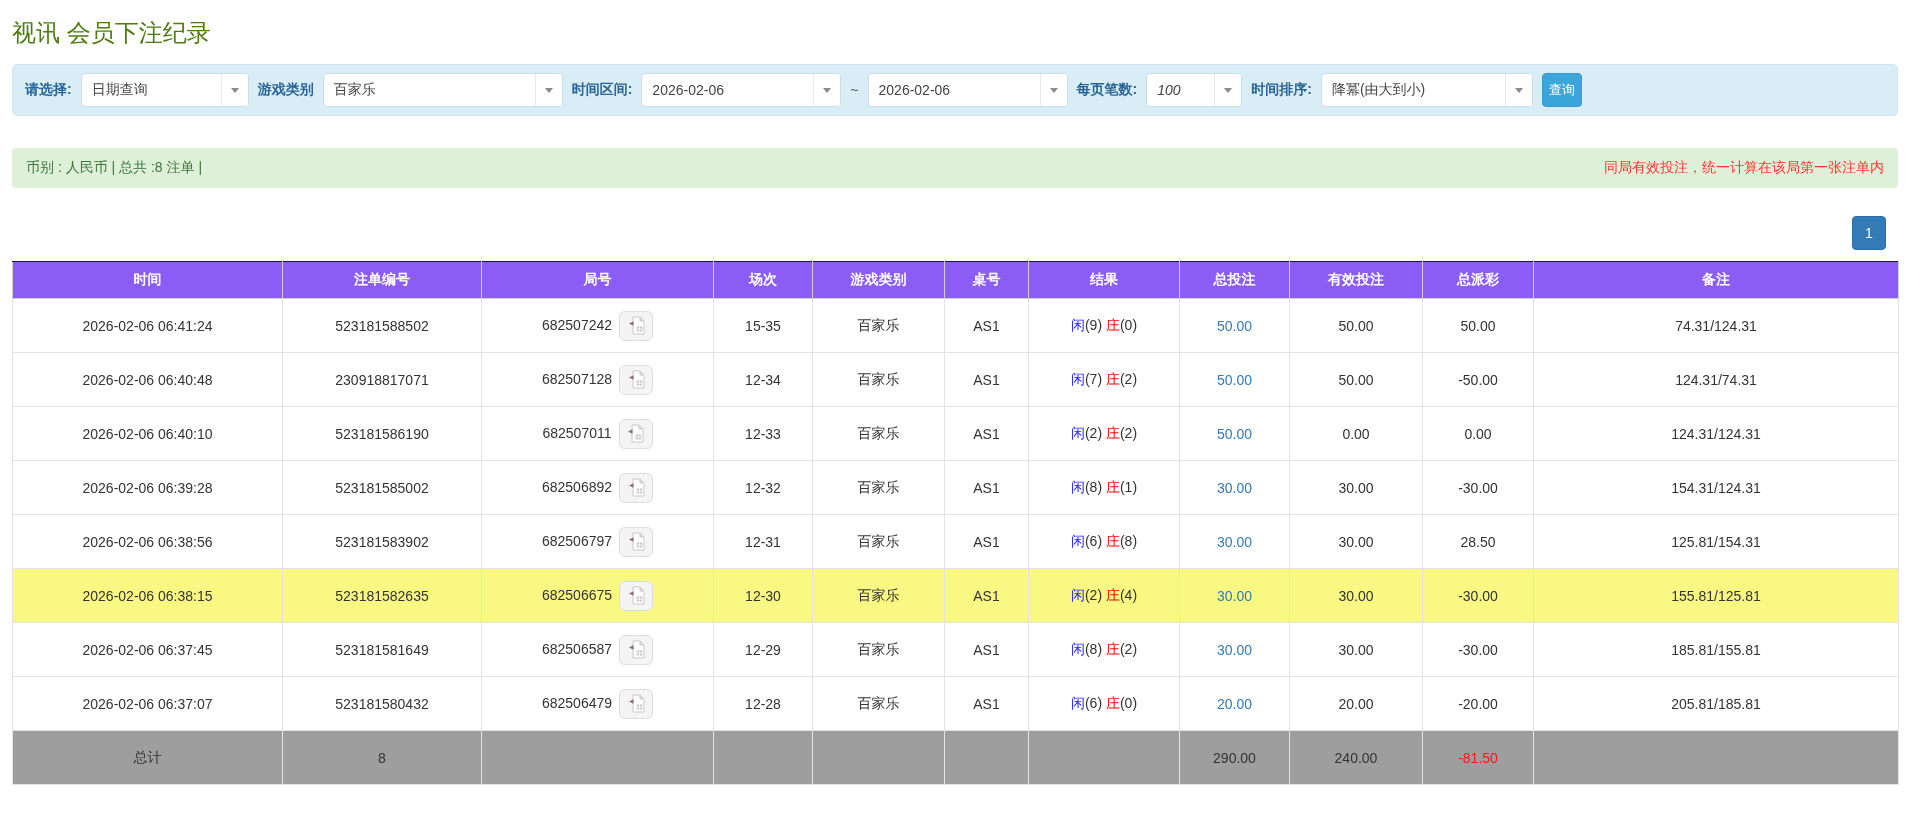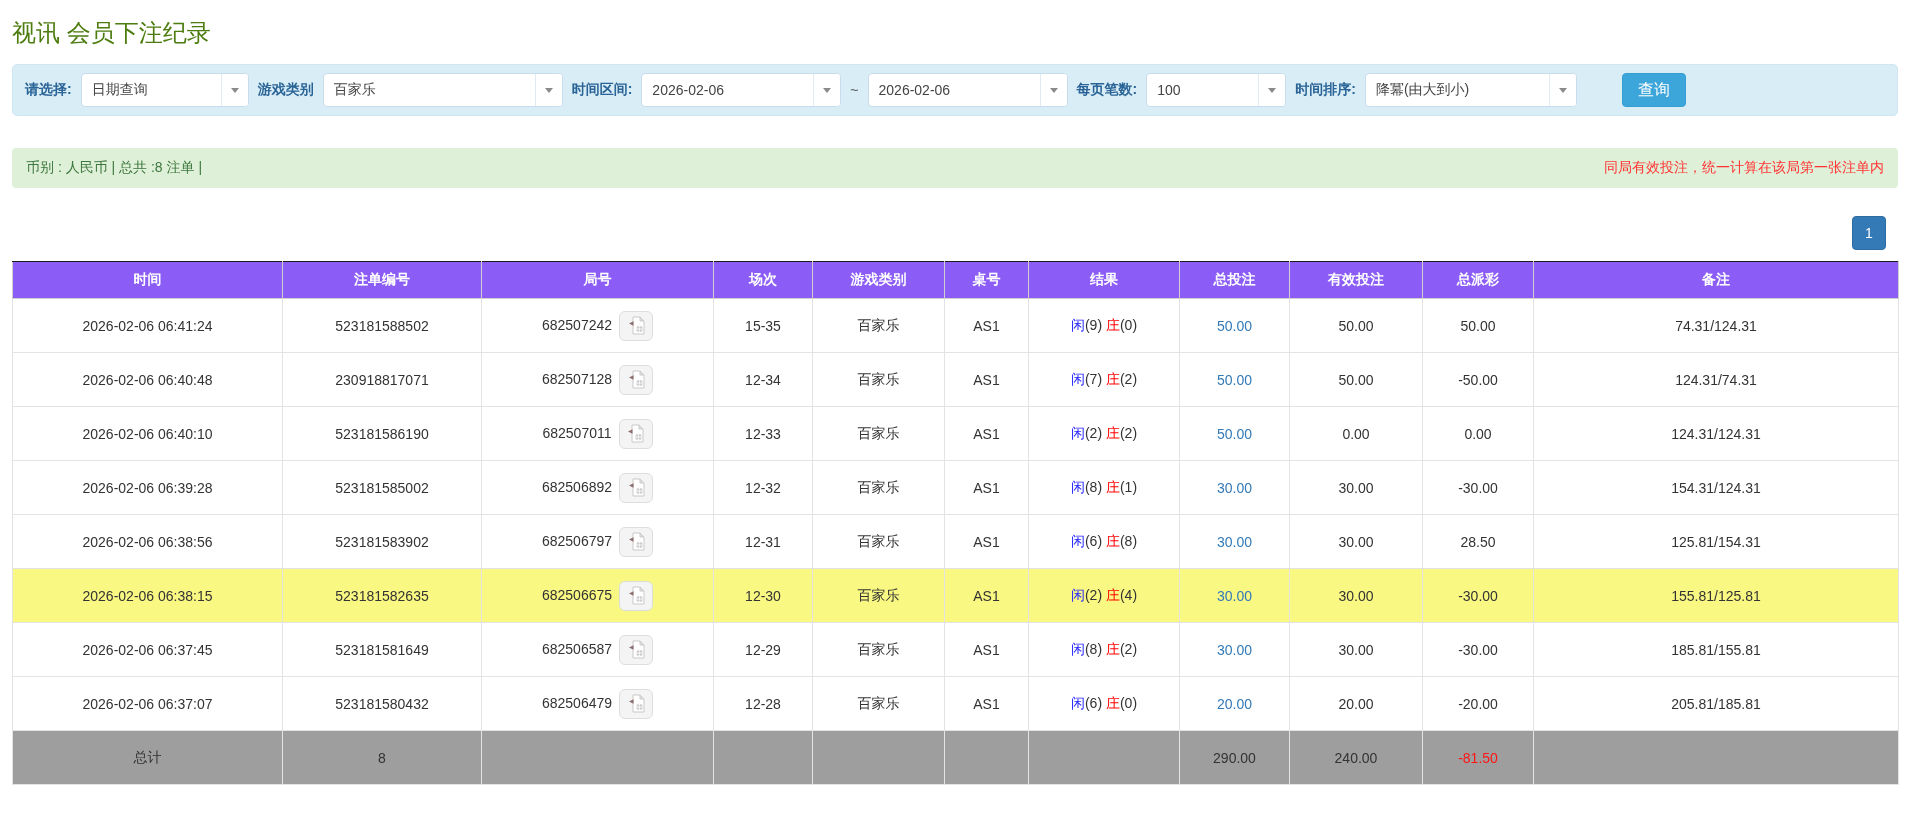--- a/index.html
+++ b/index.html
@@ -10,24 +10,24 @@
   
   .filter-bar { margin:14px 12px 0 12px; height:52px; background:#d9edf7;
     border:1px solid #cfe7f3; border-radius:5px; display:flex; align-items:center;
     padding:0 12px; gap:9px; }
   .f-label { color:#2a6496; font-weight:bold; font-size:14px; white-space:nowrap; }
   .combo { display:inline-flex; align-items:stretch; background:#fff; border:1px solid #c8dcec;
     border-radius:4px; height:34px; overflow:hidden;justify-content:space-between; }
   .combo .val { display:flex; align-items:center; padding:0 10px; font-size:14px; color:#444; flex:1; white-space:nowrap; }
   .combo .caret { width:27px; border-left:1px solid #dfeaf2; display:flex; align-items:center; justify-content:center; background:#fff; cursor:pointer; }
   .tri { width:0; height:0; border-left:4px solid transparent; border-right:4px solid transparent; border-top:5px solid #8a8a8a; }
-  .w-combo1 {width:168px;} .w-combo2 {width:240px;} .w-date {width:200px;} .w-size {width:140px;} .w-sort {width:212px;}
+  .w-combo1 {width:168px;} .w-combo2 {width:240px;} .w-date {width:200px;} .w-size {width:96px;font-style:italic;} .w-sort {width:212px;}
   .tilde { color:#555; font-size:14px; }
-  .search-btn { height:34px; padding:0 15px; background:#3ca6da; border:1px solid #369ed2;
-    border-radius:4px; color:#fff; font-size:16px; cursor:pointer;margin-left:36px; }
+  .search-btn { height:34px; padding:0 6px; background:#3ca6da; border:1px solid #369ed2;
+    border-radius:4px; color:#fff; font-size:13px; cursor:pointer; }
 
   
   .summary-bar { margin:32px 12px 0 12px; height:40px; background:#dff0d8; border-radius:4px;
     display:flex; align-items:center; justify-content:space-between; padding:0 14px; font-size:14px; }
   .summary-left { color:#3c763d; }
   .summary-right { color:#ff3333; }
 
   
   .pager-row { display:flex; justify-content:flex-end; margin:28px 24px 0 0; }
   .page-btn { width:34px; height:34px; background:#337ab7; border:1px solid #2e6da4; border-radius:4px;

